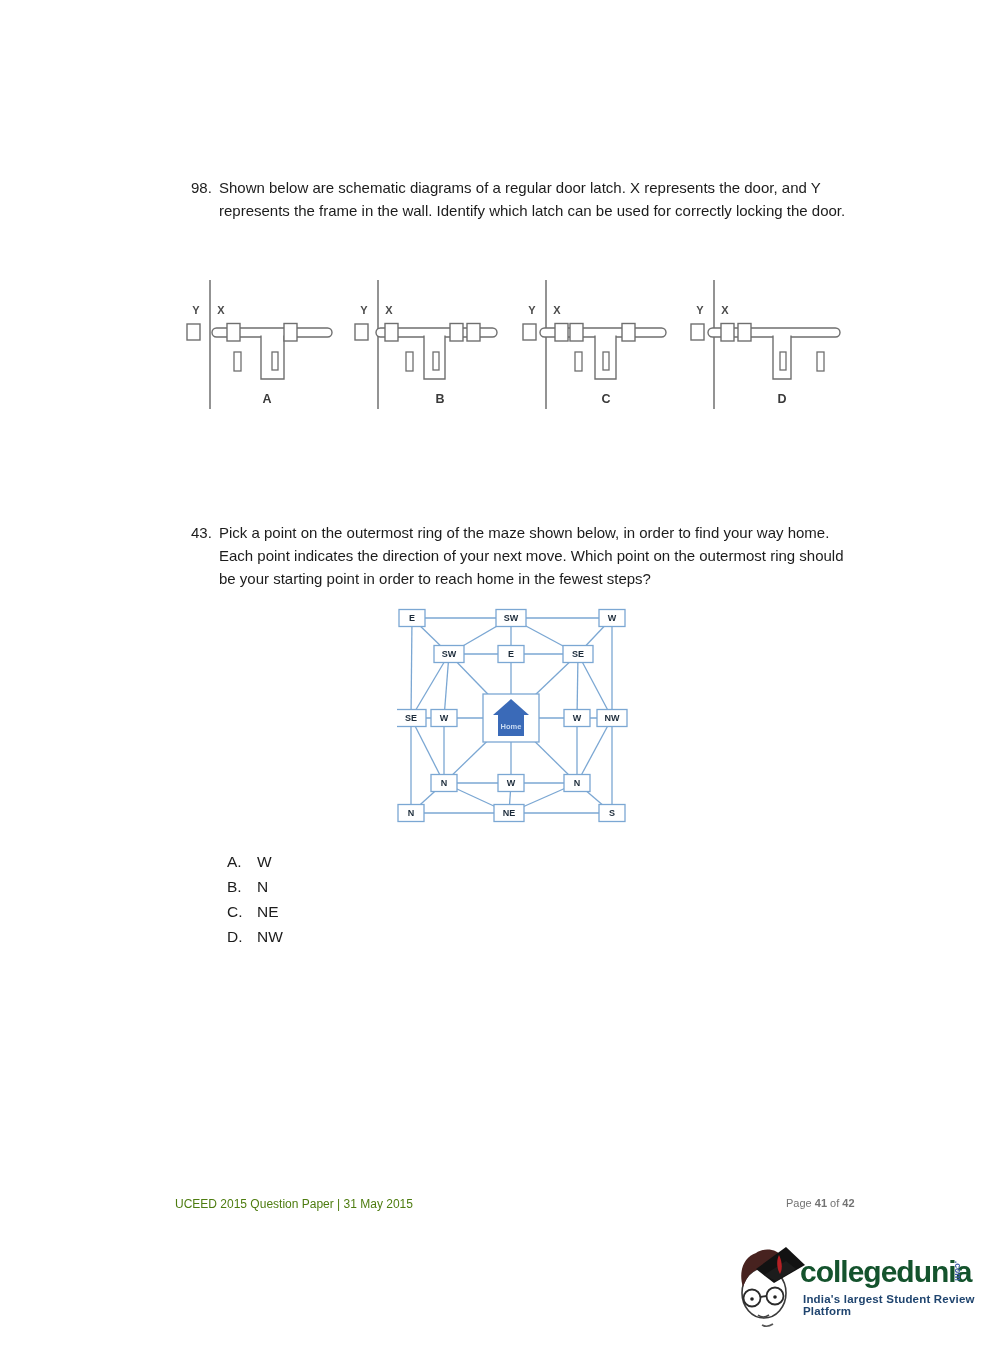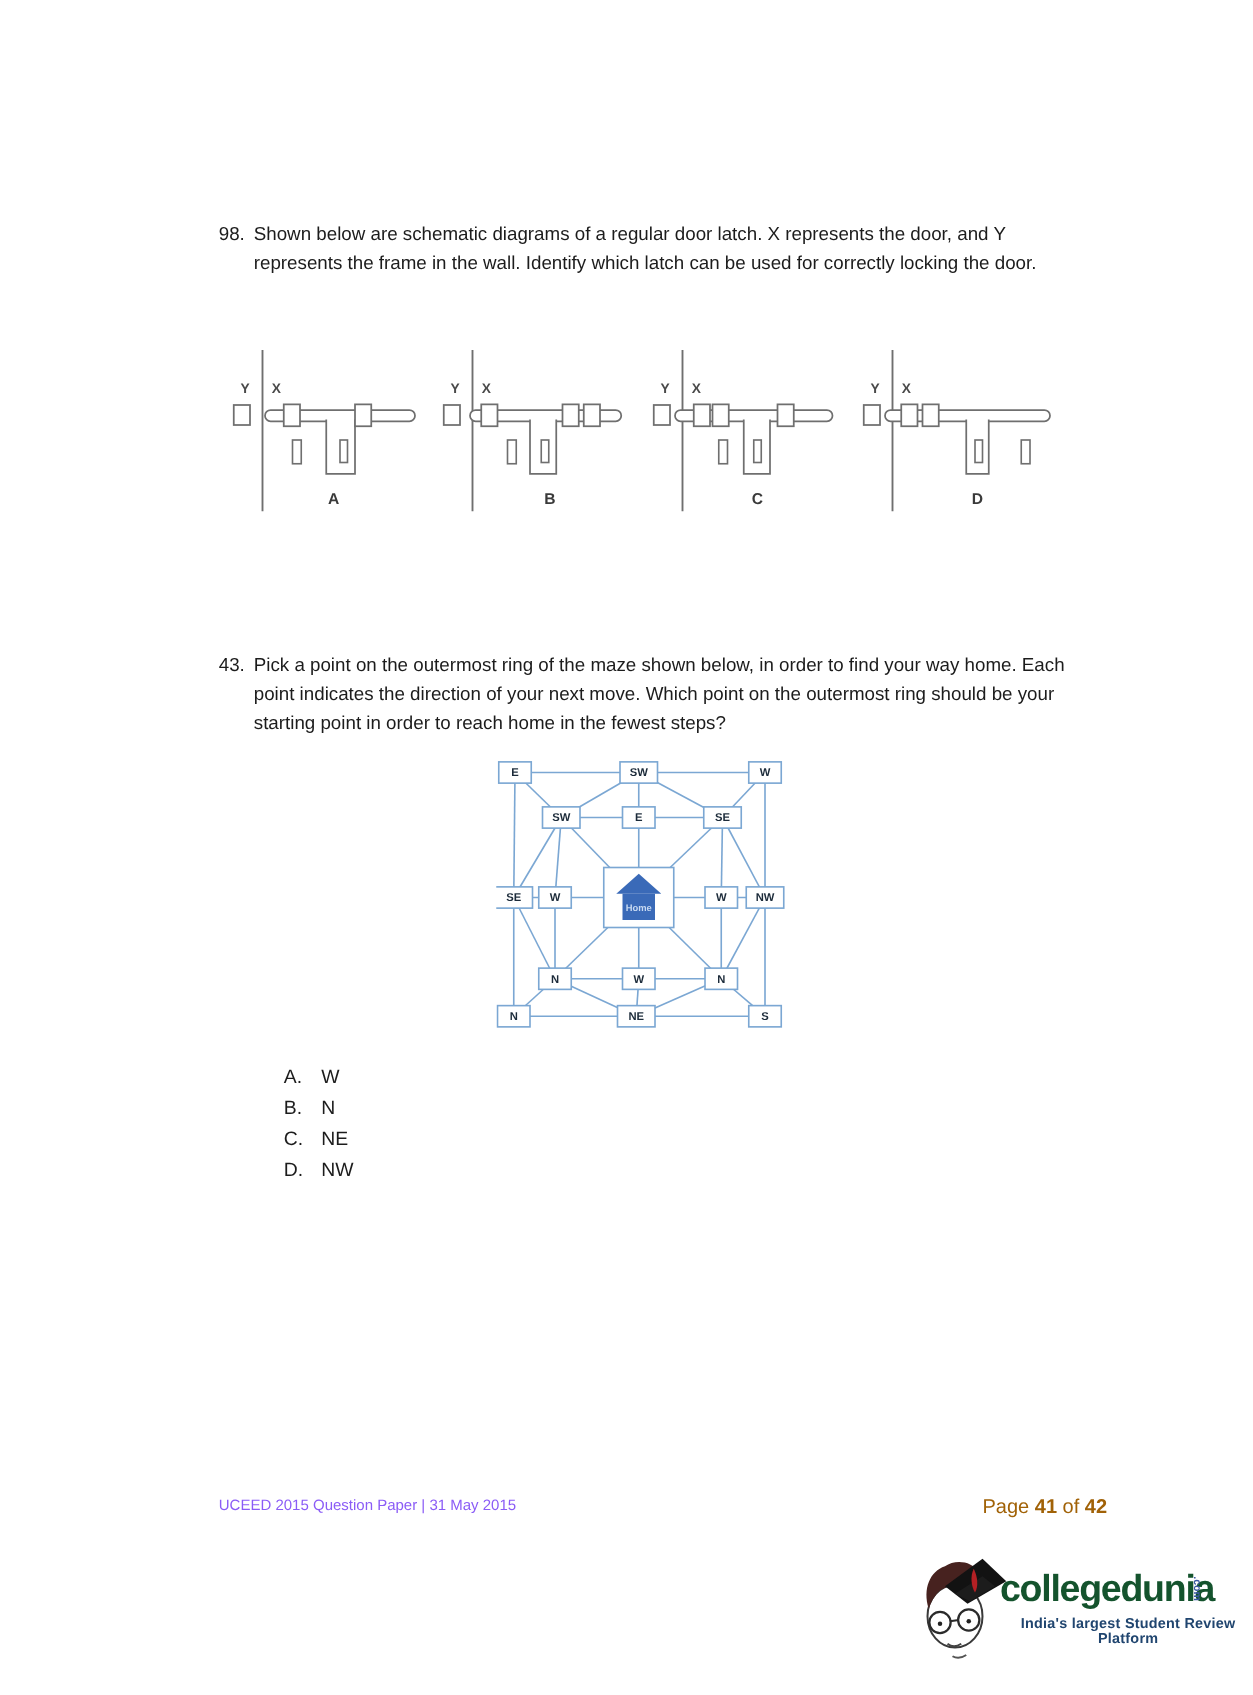--- a/index.html
+++ b/index.html
@@ -1,37 +1,37 @@
 <!DOCTYPE html>
 <html><head>
 <meta charset="utf-8">
 <style>
   html,body{margin:0;padding:0;background:#ffffff;}
   #page{position:relative;width:1002px;height:1356px;background:#ffffff;
         font-family:"Liberation Sans",sans-serif;color:#1c1c1c;overflow:hidden;}
   .question{position:absolute;display:flex;font-size:15px;line-height:23px;}
-  .qnum{flex:0 0 28px;}
+  .qnum{flex:0 0 28px;margin-left:16px;}
   .qtext{flex:1;}
   #q98{top:176px;left:175px;width:672px;}
   #q99{top:521px;left:175px;width:678px;}
   #latch-row{position:absolute;top:276px;left:184px;display:flex;}
   #maze-wrap{position:absolute;top:604px;left:397px;}
   #options{position:absolute;top:849px;left:227px;font-size:15.5px;}
   .opt-row{display:flex;height:25px;align-items:center;}
   .opt-letter{width:30px;}
-  #footer-left{position:absolute;top:1197px;left:175px;font-size:12px;color:#8b5cf6;text-align:right;}
-  #footer-right{position:absolute;top:1197px;left:786px;font-size:16px;color:#a16207;}
+  #footer-left{position:absolute;top:1197px;left:175px;font-size:12px;color:#4d7c0f;text-align:right;}
+  #footer-right{position:absolute;top:1197px;left:786px;font-size:11px;color:#737373;}
   #footer-right b{font-weight:700;}
   #mascot{position:absolute;top:1241px;left:734px;}
   #brand{position:absolute;top:1255px;left:800px;font-size:30px;font-weight:700;
          letter-spacing:-1px;color:#14532d;}
   #brand-tld{position:absolute;top:1261px;left:953px;font-size:8.5px;font-weight:700;
          color:#3a57a3;writing-mode:vertical-rl;}
   #tagline{position:absolute;top:1293px;left:803px;font-size:11.5px;font-weight:700;
-         color:#20456f;letter-spacing:0.2px;text-align:center;}
+         color:#20456f;letter-spacing:0.2px;}
 </style>
 </head>
 <body>
 
 <div id="page">
 
   <div id="q98" class="question">
     <div class="qnum">98.</div>
     <div class="qtext">Shown below are schematic diagrams of a regular door latch. X represents the door, and Y represents the frame in the wall. Identify which latch can be used for correctly locking the door.</div>
   </div>

